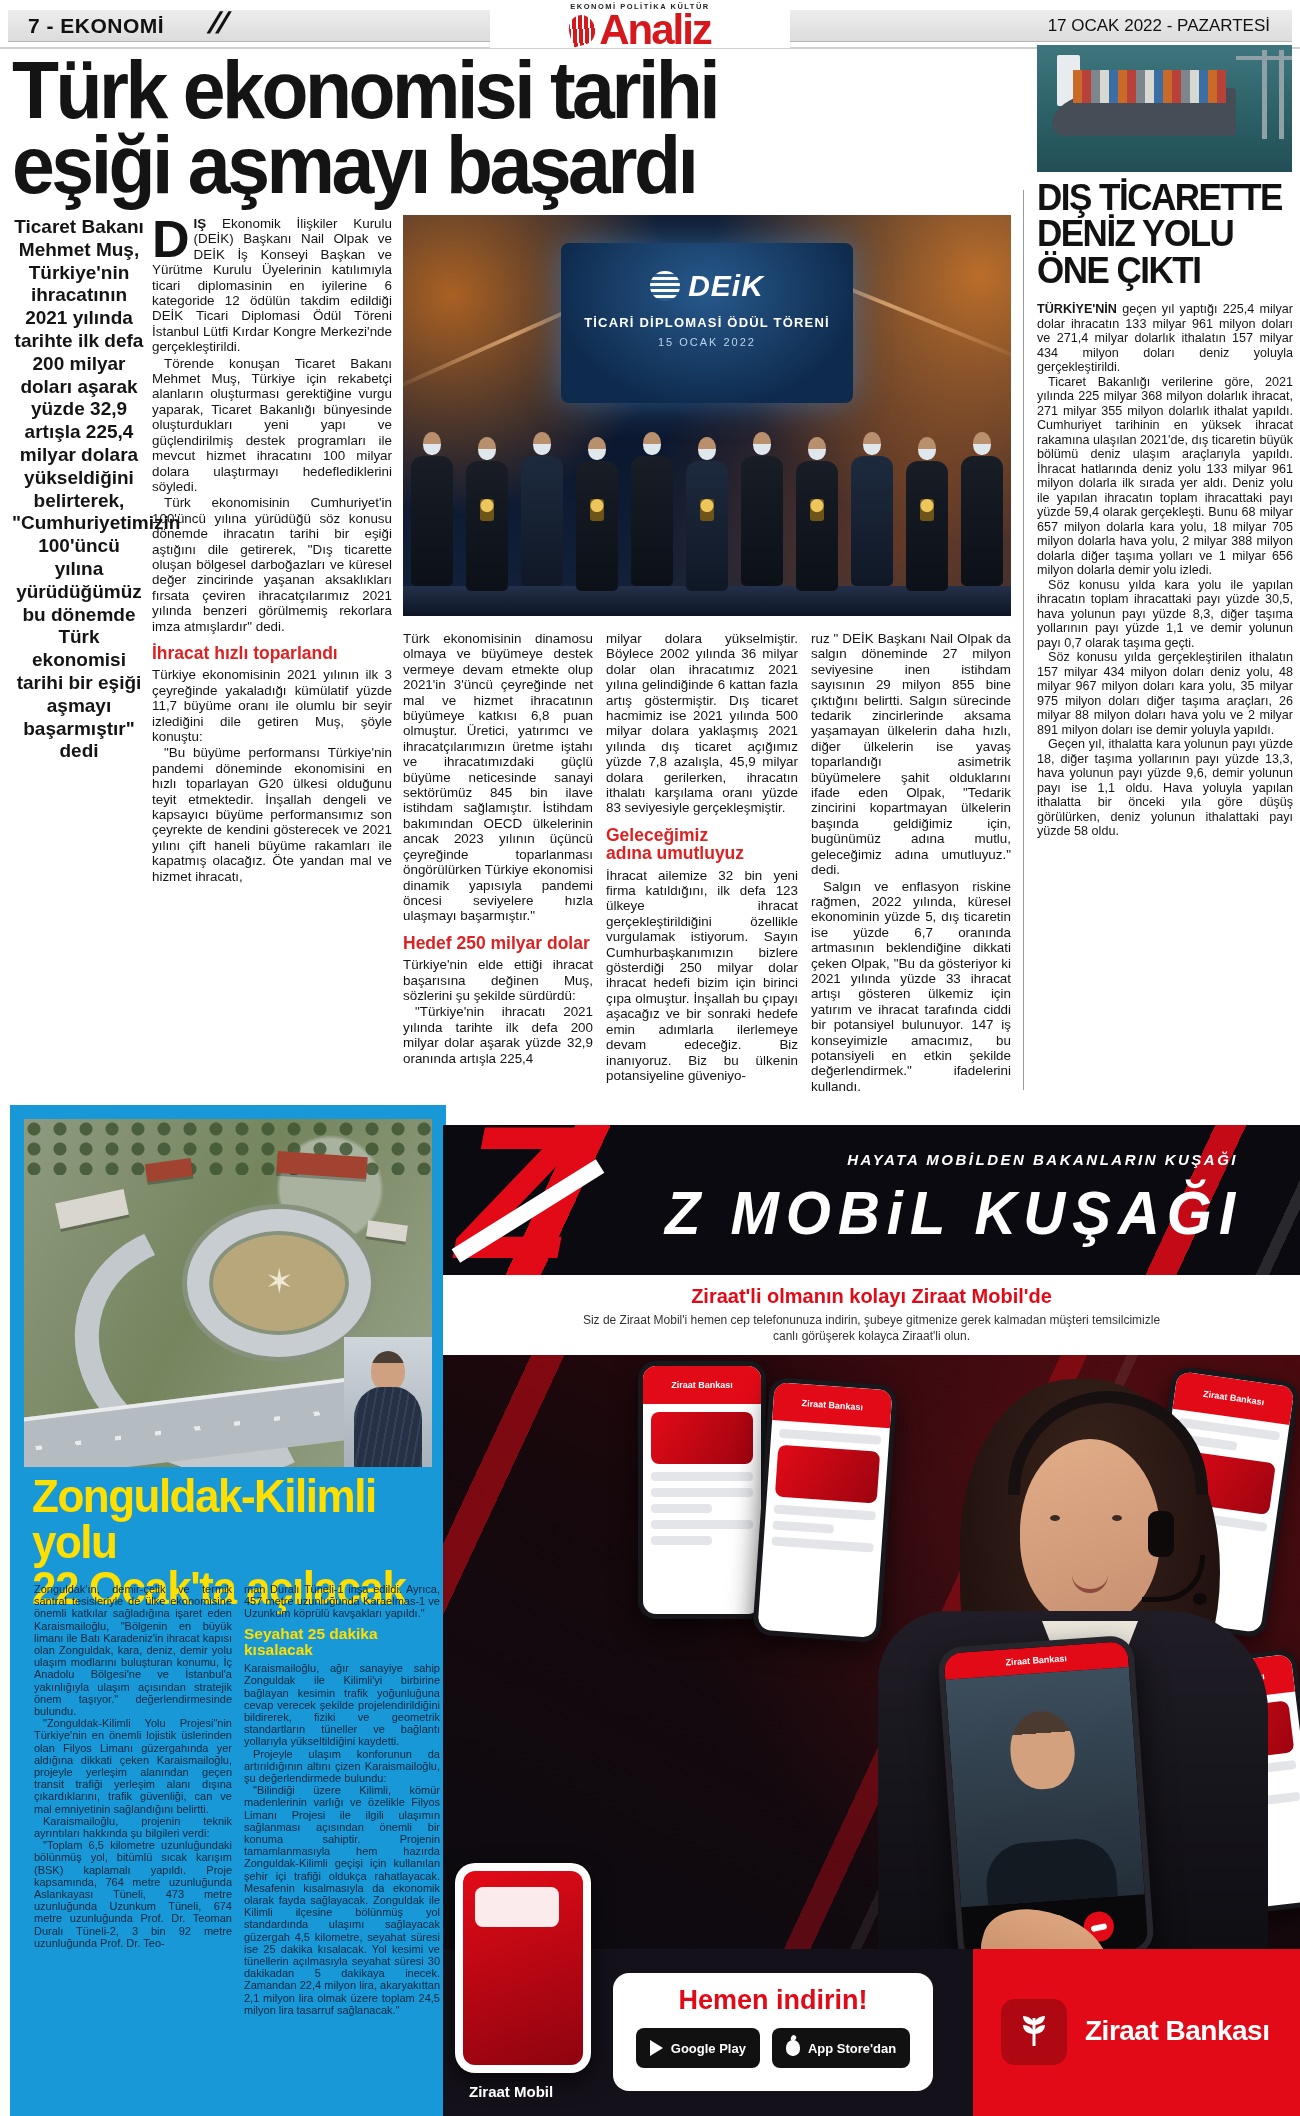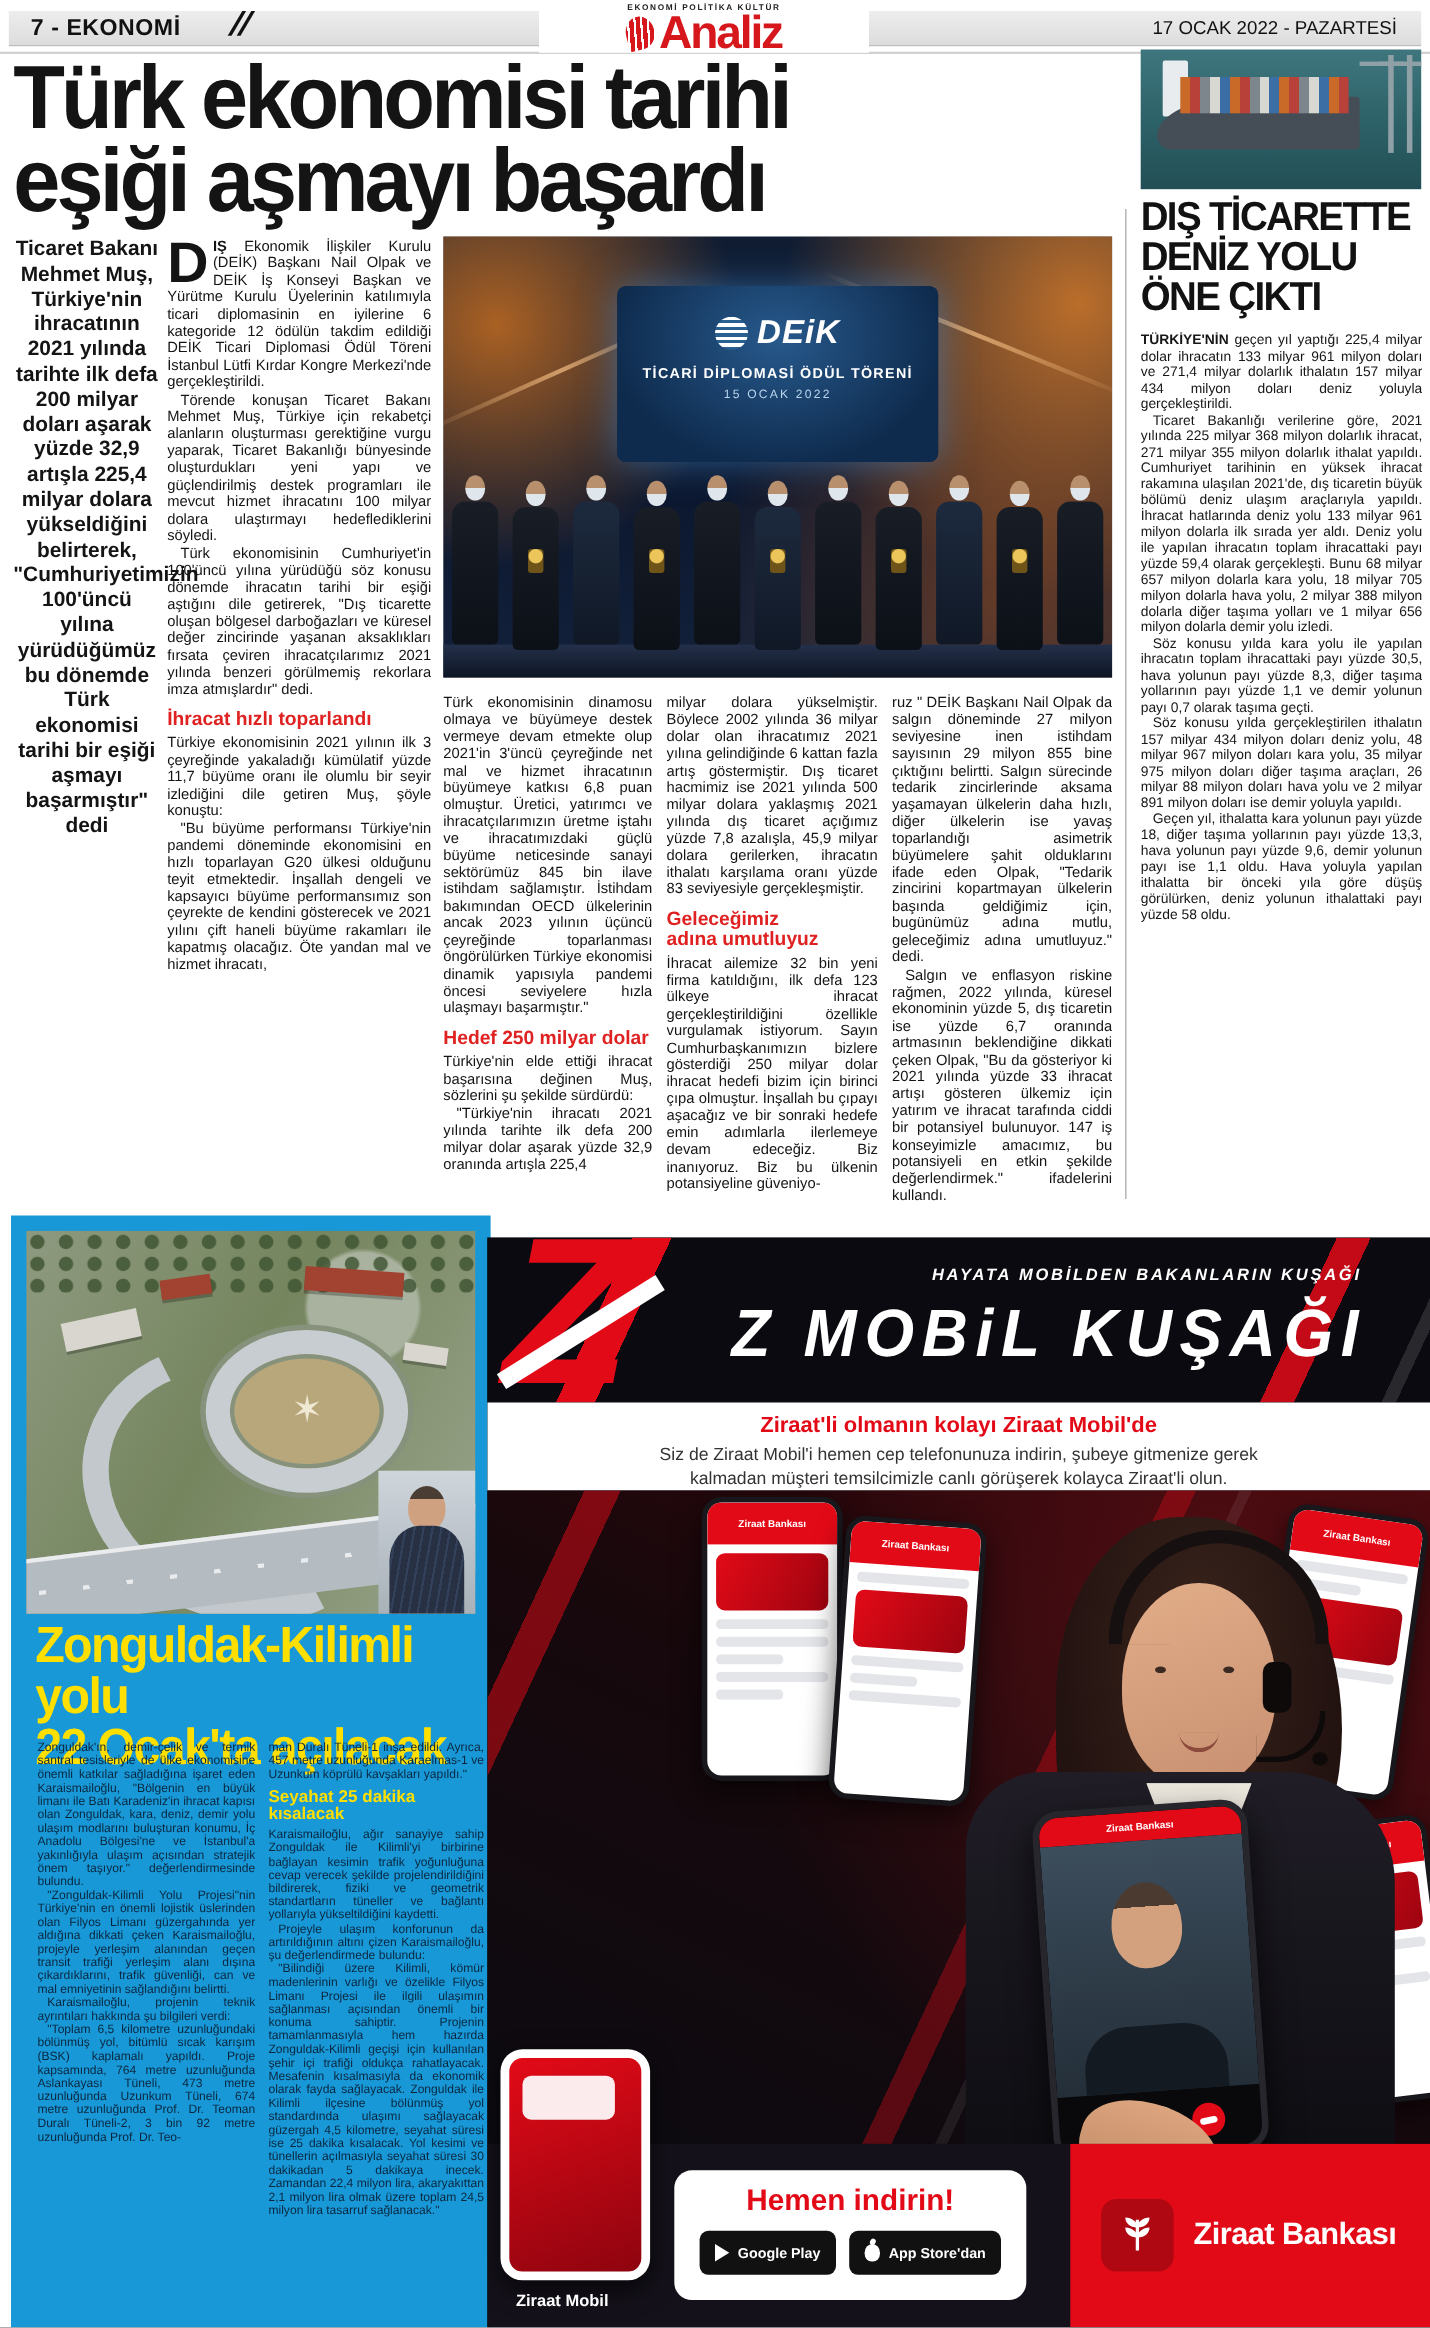--- a/index.html
+++ b/index.html
@@ -39,21 +39,21 @@
 
   
   .deik-photo{left:403px;top:215px;width:608px;height:401px;overflow:hidden;
      background:radial-gradient(circle at 8% 20%,rgba(222,120,30,.75),transparent 34%),
                 radial-gradient(circle at 95% 15%,rgba(230,130,40,.8),transparent 40%),
                 radial-gradient(circle at 85% 80%,rgba(190,90,25,.5),transparent 45%),
                 linear-gradient(180deg,#101d33 0%,#0c1830 60%,#13213a 100%);}
   .streak{position:absolute;background:linear-gradient(90deg,transparent,rgba(255,200,140,.65),transparent);height:4px;}
   .screen{position:absolute;left:26%;top:7%;width:48%;height:40%;border-radius:8px;
      background:radial-gradient(ellipse at 50% 30%,#27598c,#0e2a4c 75%);box-shadow:0 0 34px rgba(70,140,210,.55);
-     text-align:center;color:#fff;margin-top:17px;}
+     text-align:center;color:#fff;}
   .deik-logo-row{display:flex;align-items:center;justify-content:center;gap:8px;margin-top:26px;}
   .deik-mark{width:30px;height:30px;border-radius:50%;background:
      repeating-linear-gradient(#ffffff 0 3px,#2a5f91 3px 6px);}
   .deik-word{font-size:30px;font-weight:900;font-style:italic;letter-spacing:1px;}
   .screen-title{font-size:13px;font-weight:800;letter-spacing:1.2px;margin-top:12px;}
   .screen-date{font-size:11px;color:#b9d4ee;margin-top:6px;letter-spacing:2px;}
   .people{position:absolute;left:0;right:0;bottom:28px;display:flex;justify-content:center;gap:8px;}
   .man{position:relative;width:47px;height:156px;}
   .man::before{content:"";position:absolute;top:0;left:50%;margin-left:-9px;width:18px;height:23px;
      border-radius:50% 50% 46% 46%;background:linear-gradient(#b8906e 52%,#dfe7ec 52%);}
@@ -119,21 +119,21 @@
   .banner::before{content:"";position:absolute;inset:0;background:
      linear-gradient(115deg,transparent 120px,#e30a17 120px 152px,transparent 152px),
      linear-gradient(115deg,transparent 700px,rgba(227,10,23,.85) 700px 728px,transparent 728px),
      linear-gradient(115deg,transparent 800px,rgba(255,255,255,.12) 800px 812px,transparent 812px);}
   .zbig{position:absolute;left:14px;top:-28px;font-size:190px;line-height:1;font-weight:900;font-style:italic;color:#e30a17;}
   .zslash{position:absolute;left:0px;top:78px;width:170px;height:16px;background:#fff;transform:rotate(-32deg);}
   .ad-kicker{position:absolute;right:62px;top:26px;font-size:15px;font-weight:800;letter-spacing:2.5px;font-style:italic;}
   .ad-title{position:absolute;right:58px;top:52px;font-size:58px;font-weight:900;letter-spacing:7px;font-style:italic;transform:scaleY(1.05);transform-origin:top right;}
   .whiteband{position:absolute;left:0;top:150px;width:100%;height:80px;background:#fff;color:#222;text-align:center;}
   .wb1{color:#e30a17;font-size:20px;font-weight:800;margin-top:10px;}
-  .wb2{font-size:16px;line-height:1.35;margin:4px auto 16px;max-width:600px;color:#333;}
+  .wb2{font-size:12px;line-height:1.35;margin:4px auto 16px;max-width:600px;color:#333;}
   .adphoto{position:absolute;left:0;top:230px;width:100%;height:594px;overflow:hidden;
      background:radial-gradient(circle at 80% 30%,rgba(120,20,25,.55),transparent 55%),
                 linear-gradient(205deg,#3a070c 0%,#17080c 45%,#0c0b11 100%);}
   .adphoto::before{content:"";position:absolute;inset:0;background:
      linear-gradient(115deg,transparent 80px,rgba(227,10,23,.5) 80px 110px,transparent 110px),
      linear-gradient(115deg,transparent 560px,rgba(227,10,23,.35) 560px 584px,transparent 584px),
      linear-gradient(115deg,transparent 620px,rgba(255,255,255,.07) 620px 630px,transparent 630px);}
   .sphone{position:absolute;width:118px;height:248px;background:#fff;border:5px solid #17171c;border-radius:18px;overflow:hidden;box-shadow:0 10px 26px rgba(0,0,0,.6);}
   .sp-head{height:38px;background:#e30a17;color:#fff;font-size:9px;font-weight:700;line-height:38px;text-align:center;}
   .sp-body{padding:8px;}

